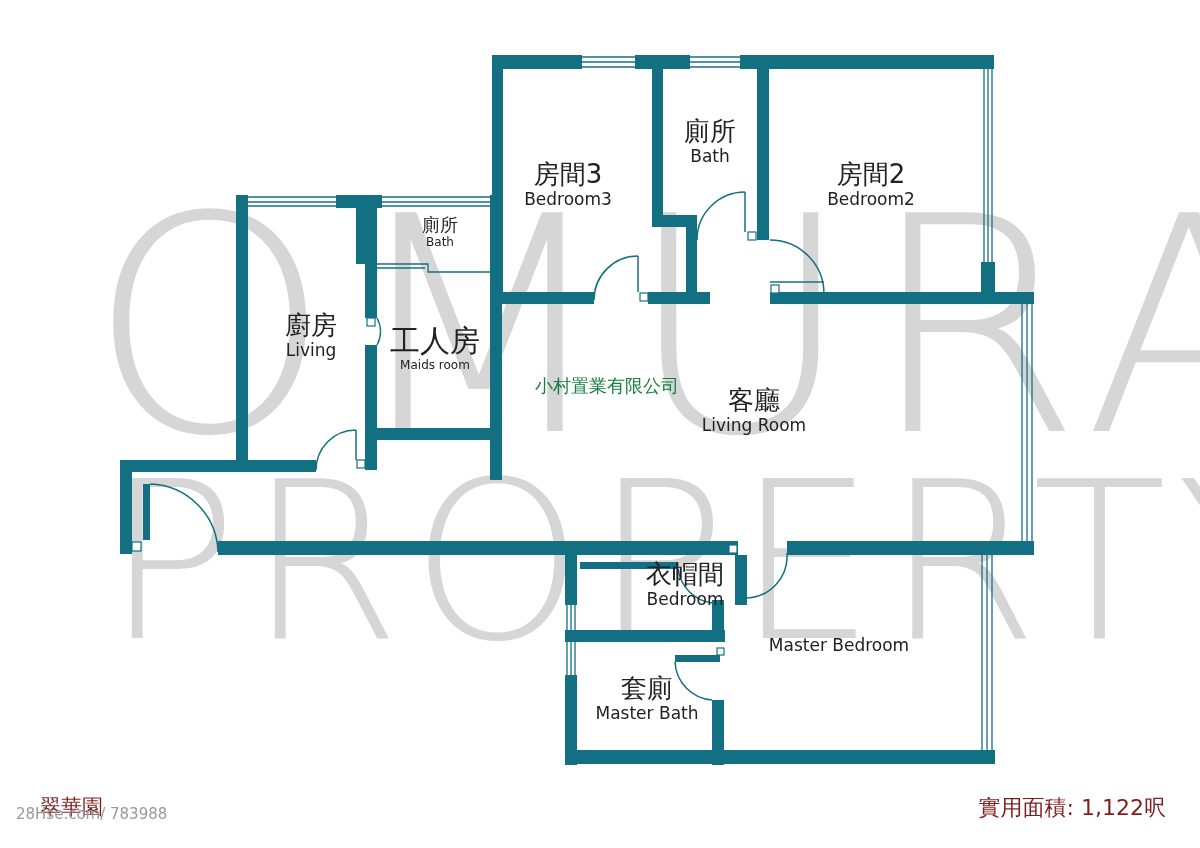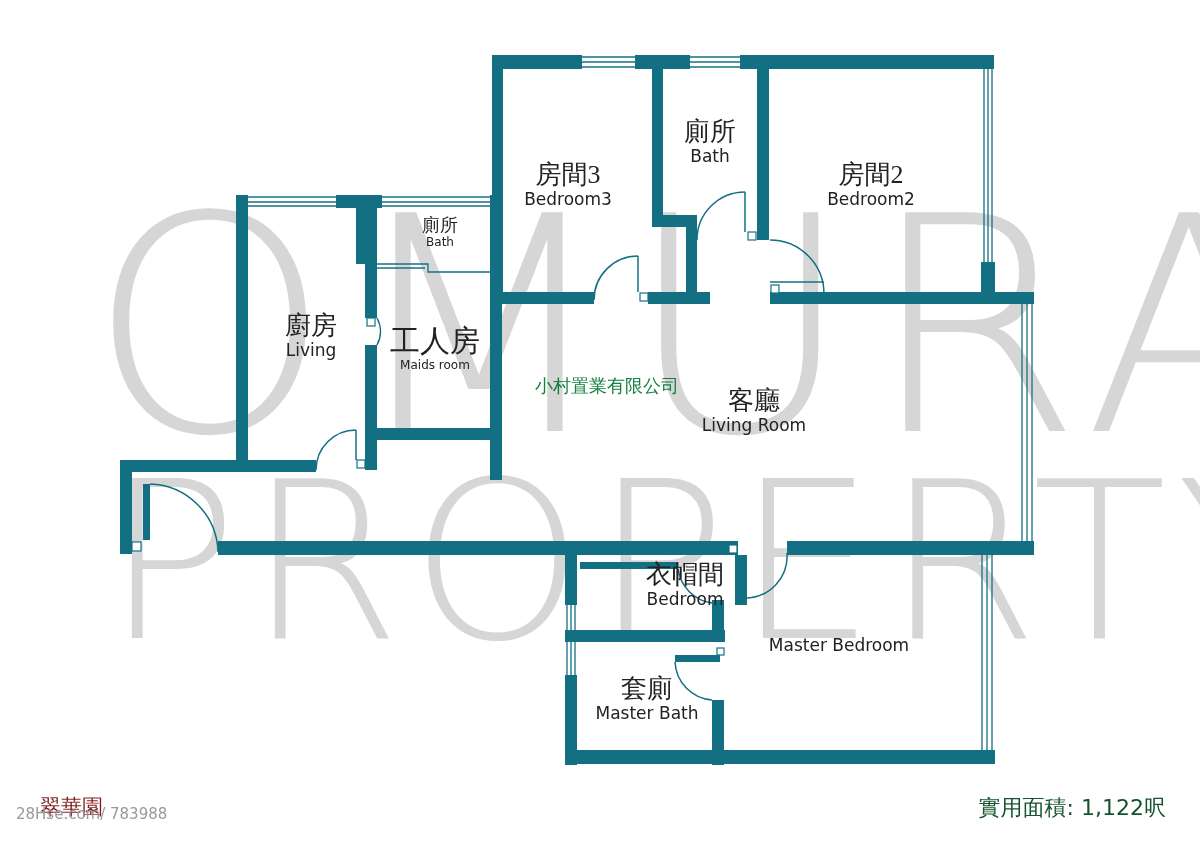--- a/index.html
+++ b/index.html
@@ -2,28 +2,28 @@
 <html><head>
 <meta charset="utf-8">
 <style>
   html, body { margin: 0; padding: 0; background: #ffffff; }
   body { width: 1200px; height: 848px; overflow: hidden; position: relative; font-family: "DejaVu Sans", "Liberation Sans", sans-serif; }
   #plan { position: absolute; left: 0; top: 0; width: 1200px; height: 848px; }
   .wm { position: absolute; color: #d6d6d6; font-family: "DejaVu Sans", sans-serif; font-weight: 200; letter-spacing: 0; line-height: 1; white-space: nowrap; pointer-events: none; }
   .wm-omura { left: 88px; top: 178px; font-size: 300px; letter-spacing: 14px; transform: scaleX(1.03); transform-origin: left top; }
   .wm-prop { left: 105px; top: 452px; font-size: 220px; letter-spacing: 10px; }
   .label { position: absolute; text-align: center; color: #222; line-height: 1.15; transform: translateX(-50%); white-space: nowrap; }
-  .zh { font-size: 26px; display: block; font-family: Liberation Serif, serif; }
+  .zh { font-size: 26px; display: block; }
   .en { font-size: 17px; display: block; }
   .label.small .zh { font-size: 18px; }
   .label.small .en { font-size: 12px; }
   .company { position: absolute; left: 535px; top: 374px; font-size: 18px; color: #15803d; }
   .footer-left { position: absolute; left: 40px; top: 793px; font-size: 21px; color: #7f1d1d; }
   .footer-src { position: absolute; left: 16px; top: 805px; font-size: 15px; color: #999; }
-  .footer-right { position: absolute; right: 34px; top: 793px; font-size: 22px; color: #14532d; }
+  .footer-right { position: absolute; right: 34px; top: 793px; font-size: 22px; color: #7f1d1d; }
 </style>
 </head>
 <body>
 
 <div class="wm wm-omura">OMURA</div>
 <div class="wm wm-prop">PROPERTY</div>
 
 <svg id="plan" viewBox="0 0 1200 848" xmlns="http://www.w3.org/2000/svg">
   <g fill="#137083">
 

